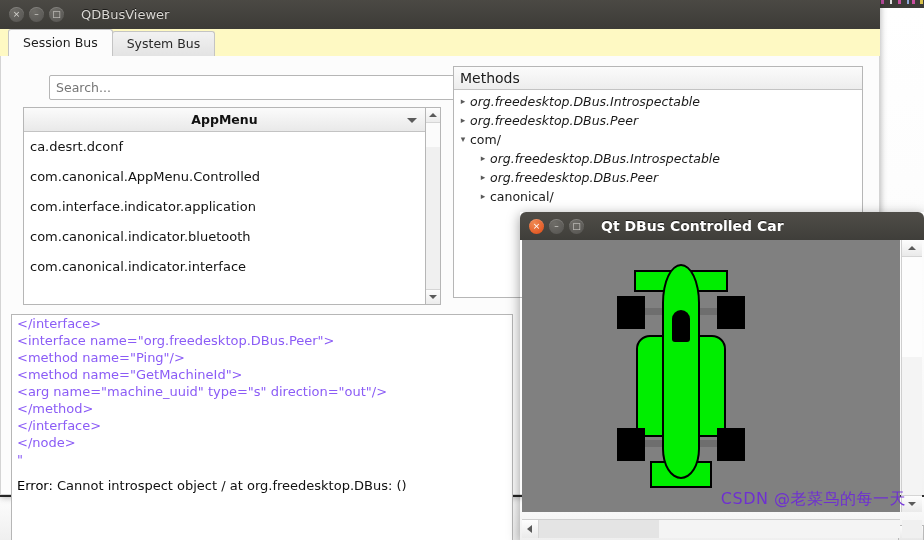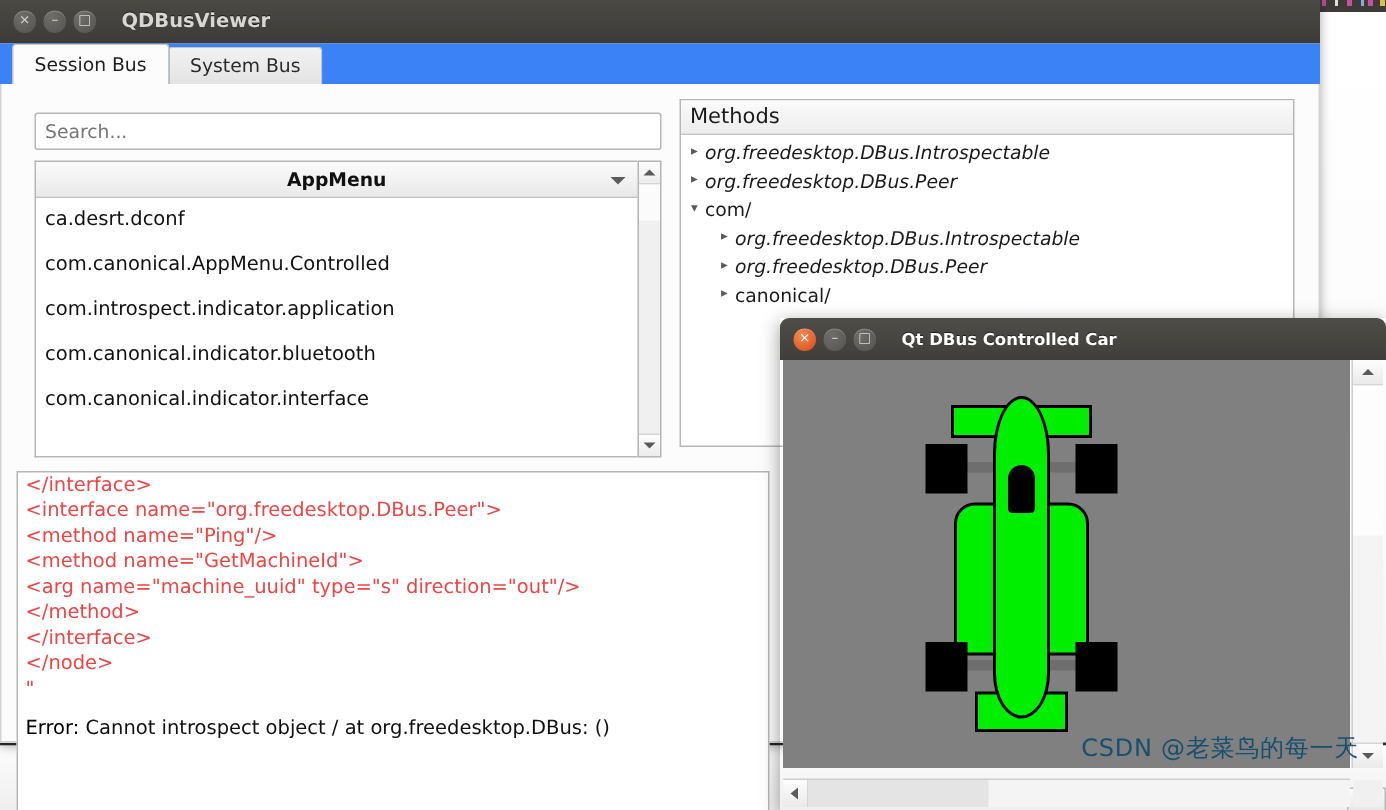--- a/index.html
+++ b/index.html
@@ -45,38 +45,38 @@
   #qdbus-titlebar{
     height:29px;background:linear-gradient(180deg,#4b4944 0%,#3c3b37 100%);
     display:flex;align-items:center;padding-left:9px;
   }
   .winbtn{width:15px;height:15px;border-radius:50%;margin-right:5px;position:relative;
     background:radial-gradient(circle at 35% 30%,#6f6d68,#545350);
     box-shadow:inset 0 1px 0 rgba(255,255,255,.18);}
   .winbtn span{position:absolute;inset:0;display:flex;align-items:center;justify-content:center;
     font-size:9px;color:#d8d6d2;line-height:1;}
   #qdbus-title{
-    color:#d9d7d3;font-size:13px;font-weight:bold;margin-left:12px;
+    color:#d9d7d3;font-size:13px;font-weight:normal;margin-left:12px;
     text-shadow:0 -1px 0 rgba(0,0,0,.6);
     text-align:right;
   }
   
-  #tabbar{height:27px;background:#3b82f6;position:relative;
+  #tabbar{height:27px;background:#fef9c3;position:relative;
     border-bottom:1px solid #c4c4c4;display:flex;align-items:flex-end;padding-left:8px;}
   .tab{
     height:26px;line-height:26px;padding:0 14px;font-size:12.5px;color:#1d1d1d;
     border:1px solid #c4c4c4;border-bottom:none;border-radius:3px 3px 0 0;margin-right:-1px;
   }
   .tab.active{background:#fcfcfc;border-bottom:1px solid #fcfcfc;margin-bottom:-1px;font-weight:normal;}
   .tab.inactive{background:linear-gradient(180deg,#f2f2f2,#e3e3e3);color:#2a2a2a;height:24px;line-height:24px;}
   #qdbus-body{position:absolute;left:0;top:56px;width:880px;height:439px;background:#fcfcfc;
     border:1px solid #d4d4d4;border-top:none;box-sizing:border-box;}
 
   
-  #left-pane{position:absolute;left:22px;top:19px;width:418px;height:232px;}
+  #left-pane{position:absolute;left:22px;top:19px;width:418px;height:232px;padding-left:26px;}
   #search-input{
     width:100%;height:25px;box-sizing:border-box;border:1px solid #b6b6b6;border-radius:2px;
     background:#ffffff;font-size:12.5px;color:#8d8d8d;padding:0 6px;line-height:23px;
     font-family:inherit;
   }
   #services-box{position:absolute;left:0;top:32px;width:418px;height:198px;display:flex;}
   #services-col{flex:1;border:1px solid #b6b6b6;border-right:none;background:#fff;overflow:hidden;}
   #services-header{
     height:23px;line-height:23px;text-align:center;font-size:12.5px;font-weight:bold;color:#111;
     background:linear-gradient(180deg,#fbfbfb,#e9e9e9);border-bottom:1px solid #c3c3c3;position:relative;
@@ -100,46 +100,46 @@
   #methods-pane{position:absolute;left:452px;top:10px;width:408px;height:230px;
     border:1px solid #b6b6b6;background:#fff;}
   #methods-header{height:22px;line-height:22px;padding-left:6px;font-size:14px;color:#1a1a1a;
     background:linear-gradient(180deg,#fbfbfb,#ededed);border-bottom:1px solid #c3c3c3;}
   .tree-row{height:19px;line-height:19px;font-size:12.5px;color:#1a1a1a;white-space:nowrap;display:flex;align-items:center;}
   .tree-arrow{width:14px;display:inline-block;text-align:center;color:#5a5a5a;font-size:9px;flex:0 0 14px;}
   .tree-label.iface{font-style:italic;}
   
   #log-pane{position:absolute;left:10px;top:258px;width:500px;height:230px;
     border:1px solid #b6b6b6;background:#fff;overflow:hidden;}
-  .log-line{font-size:13px;line-height:17px;color:#ef4444;padding-left:5px;white-space:pre;}
+  .log-line{font-size:13px;line-height:17px;color:#8b5cf6;padding-left:5px;white-space:pre;}
   .log-line.error{color:#e02020;padding-top:9px;}
   .log-line.error b{color:#000000;font-weight:normal;}
   .log-line.error .msg{color:#111;}
 
   
   #car-window{
     position:absolute;left:520px;top:212px;width:404px;height:328px;
     box-shadow:0 3px 12px rgba(0,0,0,.4);
   }
   #car-titlebar{
     height:28px;background:linear-gradient(180deg,#4f4d48 0%,#3f3e3a 100%);
     border-radius:6px 6px 0 0;display:flex;align-items:center;padding-left:9px;
   }
   .winbtn.close-active{background:radial-gradient(circle at 35% 30%,#f08a53,#dd4814);}
   .winbtn.close-active span{color:#fff;}
-  #car-title{color:#ffffff;font-size:11px;font-weight:bold;margin-left:12px;
+  #car-title{color:#ffffff;font-size:14px;font-weight:bold;margin-left:12px;
     text-shadow:0 -1px 0 rgba(0,0,0,.6);}
   #car-canvas{position:absolute;left:2px;top:28px;width:378px;height:272px;background:#808080;overflow:hidden;}
   #car-vscroll{position:absolute;right:2px;top:28px;width:20px;height:272px;
     background:#f4f4f4;border-left:1px solid #cfcfcf;}
   #car-hscroll{position:absolute;left:2px;bottom:2px;width:378px;height:18px;
     background:#f4f4f4;border-top:1px solid #cfcfcf;}
   .cs-btn{background:linear-gradient(180deg,#fdfdfd,#eaeaea);position:absolute;}
   #car-corner{position:absolute;right:2px;bottom:2px;width:20px;height:18px;background:#f0f0f0;}
-  #watermark{position:absolute;right:18px;bottom:30px;color:#0c4a6e;font-size:16px;
+  #watermark{position:absolute;right:18px;bottom:30px;color:#6d28d9;font-size:16px;
     letter-spacing:.5px;opacity:.9;white-space:nowrap;}
 
   
   #car{position:absolute;left:92px;top:18px;width:134px;height:235px;}
   .carpart{position:absolute;background:#00ee00;border:2px solid #000;box-sizing:border-box;}
   .wheel{position:absolute;background:#000000;}
   .axle{position:absolute;background:#6e6e6e;}
 </style>
 </head>
 <body>
@@ -181,21 +181,21 @@
     <div id="left-pane">
       <input id="search-input" type="text" placeholder="Search..." style="">
       <div id="services-box">
         <div id="services-col">
           <div id="services-header">
             <span>AppMenu</span>
             <span id="services-sort"></span>
           </div>
           <div class="service-row">ca.desrt.dconf</div>
           <div class="service-row">com.canonical.AppMenu.Controlled</div>
-          <div class="service-row">com.introspect.indicator.application</div>
+          <div class="service-row">com.interface.indicator.application</div>
           <div class="service-row">com.canonical.indicator.bluetooth</div>
           <div class="service-row">com.canonical.indicator.interface</div>
         </div>
         <div id="services-scroll">
           <div class="sb-btn top">
             <span class="sb-arrow-up"></span>
           </div>
           <div id="sb-thumb"></div>
           <div class="sb-btn bottom">
             <span class="sb-arrow-dn"></span>

